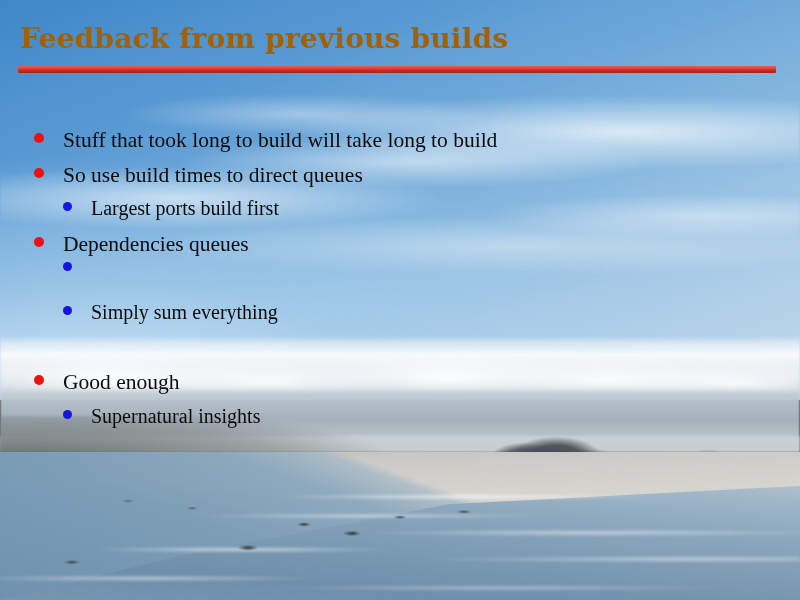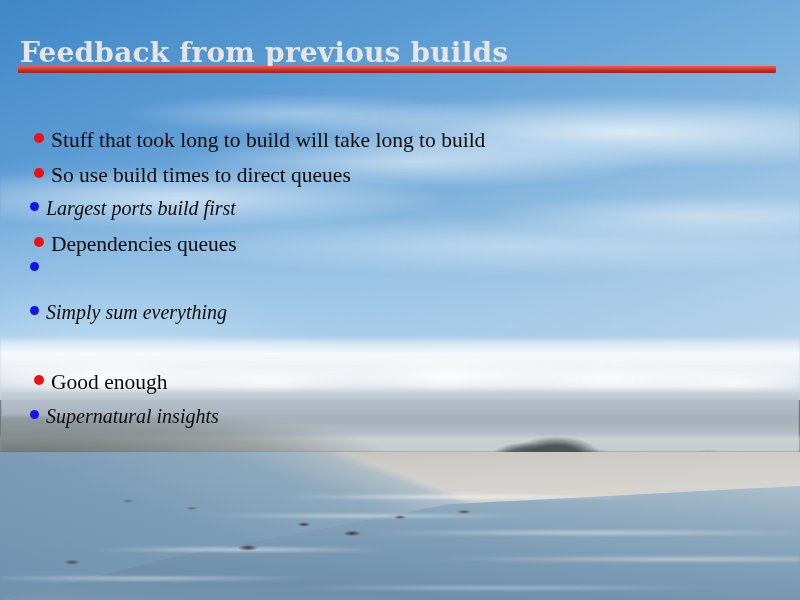--- a/index.html
+++ b/index.html
@@ -145,49 +145,50 @@
       radial-gradient(0.9% 2.4% at 24% 18%, rgba(66,58,52,0.62) 0%, rgba(66,58,52,0) 80%),
       radial-gradient(1.0% 2.6% at 16% 10%, rgba(70,62,56,0.50) 0%, rgba(70,62,56,0) 80%),
       radial-gradient(1.3% 3.4% at 9% 78%, rgba(50,42,36,0.70) 0%, rgba(50,42,36,0) 80%);
     filter: blur(0.4px);
   }
 
   
   #title {
     position: absolute;
     left: 20px;
-    top: 36px;
+    top: 22px;
     font-family: "DejaVu Serif", "Liberation Serif", serif;
     font-weight: bold;
     font-size: 28px;
     letter-spacing: 0.2px;
-    color: #e5e5e5;
+    color: #a16207;
     white-space: nowrap;
   }
   #title-rule {
     position: absolute;
     left: 18px;
     top: 66px;
     width: 758px;
     height: 7px;
     background: linear-gradient(180deg, #f2584f 0%, #e8483e 26%, #c22f27 60%, #9e241d 100%);
     border-radius: 1px;
   }
 
   
   #body { position: absolute; left: 0; top: 128px; width: 800px; }
   .line {
     display: flex;
     align-items: baseline;
     height: 34.6px;
     color: #0c0c0c;
     white-space: nowrap;
+    gap: 12px;
   }
   .line.lvl1 { padding-left: 34px; font-size: 21.5px; }
-  .line.lvl2 { padding-left: 30px; font-size: 20px; font-style: italic; }
+  .line.lvl2 { padding-left: 63px; font-size: 20px; }
   .line.blank { height: 34.6px; }
   .bullet {
     flex: 0 0 auto;
     border-radius: 50%;
     margin-right: 7px;
     position: relative;
     top: -4px;
   }
   .lvl1 .bullet { width: 10px; height: 10px; background: #ee1111; }
   .lvl2 .bullet { width: 9px;  height: 9px;  background: #1515e0; }

